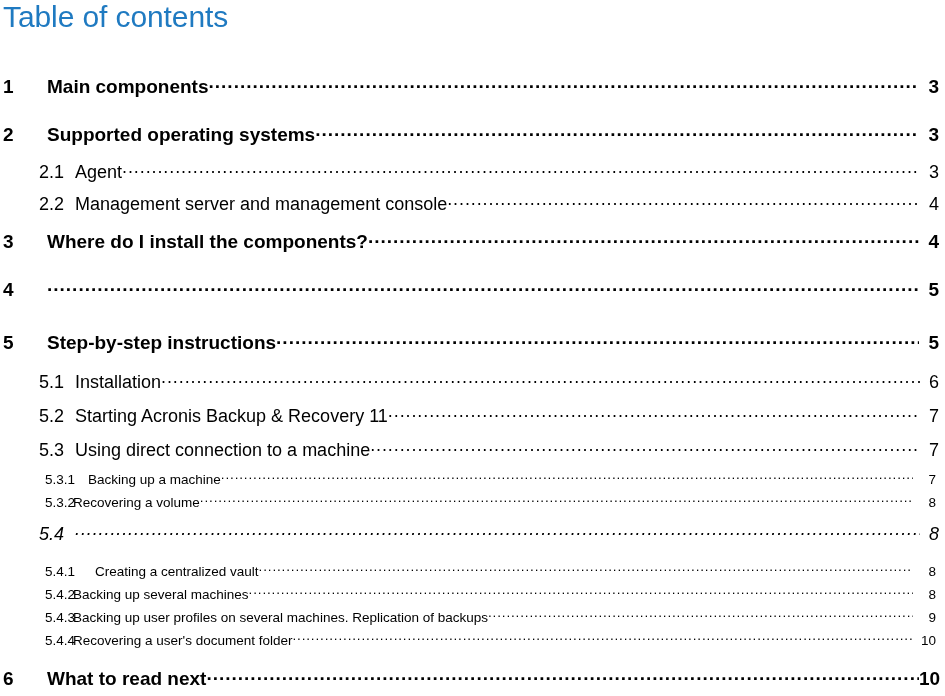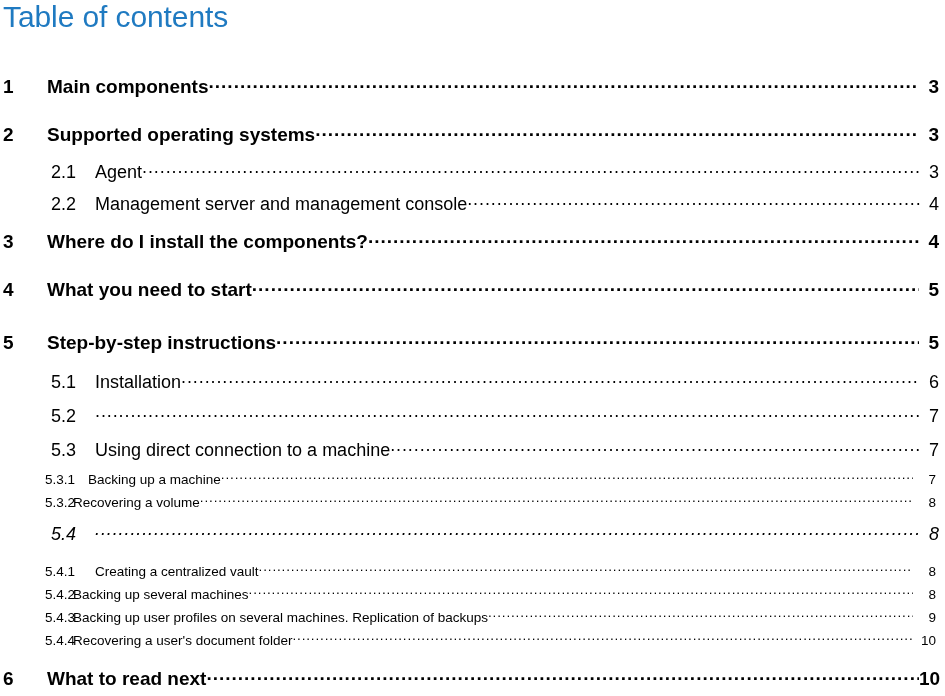--- a/index.html
+++ b/index.html
@@ -102,23 +102,22 @@
   }
 
   
   .lvl2 {
     font-size: 18px;
     font-weight: 400;
     line-height: 22px;
   }
   .lvl2 .toc-num {
     width: 75px;
-    padding-left: 31px;
-    box-sizing: border-box;
-    margin-left: 20px;
+    padding-left: 39px;
+    box-sizing: border-box;
   }
   .lvl2 .toc-leader .dots {
     font-size: 18px;
     font-weight: 400;
     letter-spacing: 0.9px;
   }
   .lvl2 .toc-page-num {
     width: 25px;
     padding-right: 6px;
     box-sizing: border-box;
@@ -195,21 +194,20 @@
       <div class="toc-entry lvl1" style="top: 229px;">
         <span class="toc-num">3</span>
         <span class="toc-text">Where do I install the components?</span>
         <span class="toc-leader">
           <span class="dots">...........................................................................................................................................................................................................................</span>
         </span>
         <span class="toc-page-num">4</span>
       </div>
       <div class="toc-entry lvl1" style="top: 277px;">
         <span class="toc-num">4</span>
-        <span class="toc-text">What you need to start</span>
         <span class="toc-leader">
           <span class="dots">...........................................................................................................................................................................................................................</span>
         </span>
         <span class="toc-page-num">5</span>
       </div>
       <div class="toc-entry lvl1" style="top: 330px;">
         <span class="toc-num">5</span>
         <span class="toc-text">Step-by-step instructions</span>
         <span class="toc-leader">
           <span class="dots">...........................................................................................................................................................................................................................</span>
@@ -219,20 +217,21 @@
       <div class="toc-entry lvl2" style="top: 370px;">
         <span class="toc-num">5.1</span>
         <span class="toc-text">Installation</span>
         <span class="toc-leader">
           <span class="dots">...........................................................................................................................................................................................................................</span>
         </span>
         <span class="toc-page-num">6</span>
       </div>
       <div class="toc-entry lvl2" style="top: 404px;">
         <span class="toc-num">5.2</span>
+        <span class="toc-text">Starting Acronis Backup &amp; Recovery 11</span>
         <span class="toc-leader">
           <span class="dots">...........................................................................................................................................................................................................................</span>
         </span>
         <span class="toc-page-num">7</span>
       </div>
       <div class="toc-entry lvl2" style="top: 438px;">
         <span class="toc-num">5.3</span>
         <span class="toc-text">Using direct connection to a machine</span>
         <span class="toc-leader">
           <span class="dots">...........................................................................................................................................................................................................................</span>

